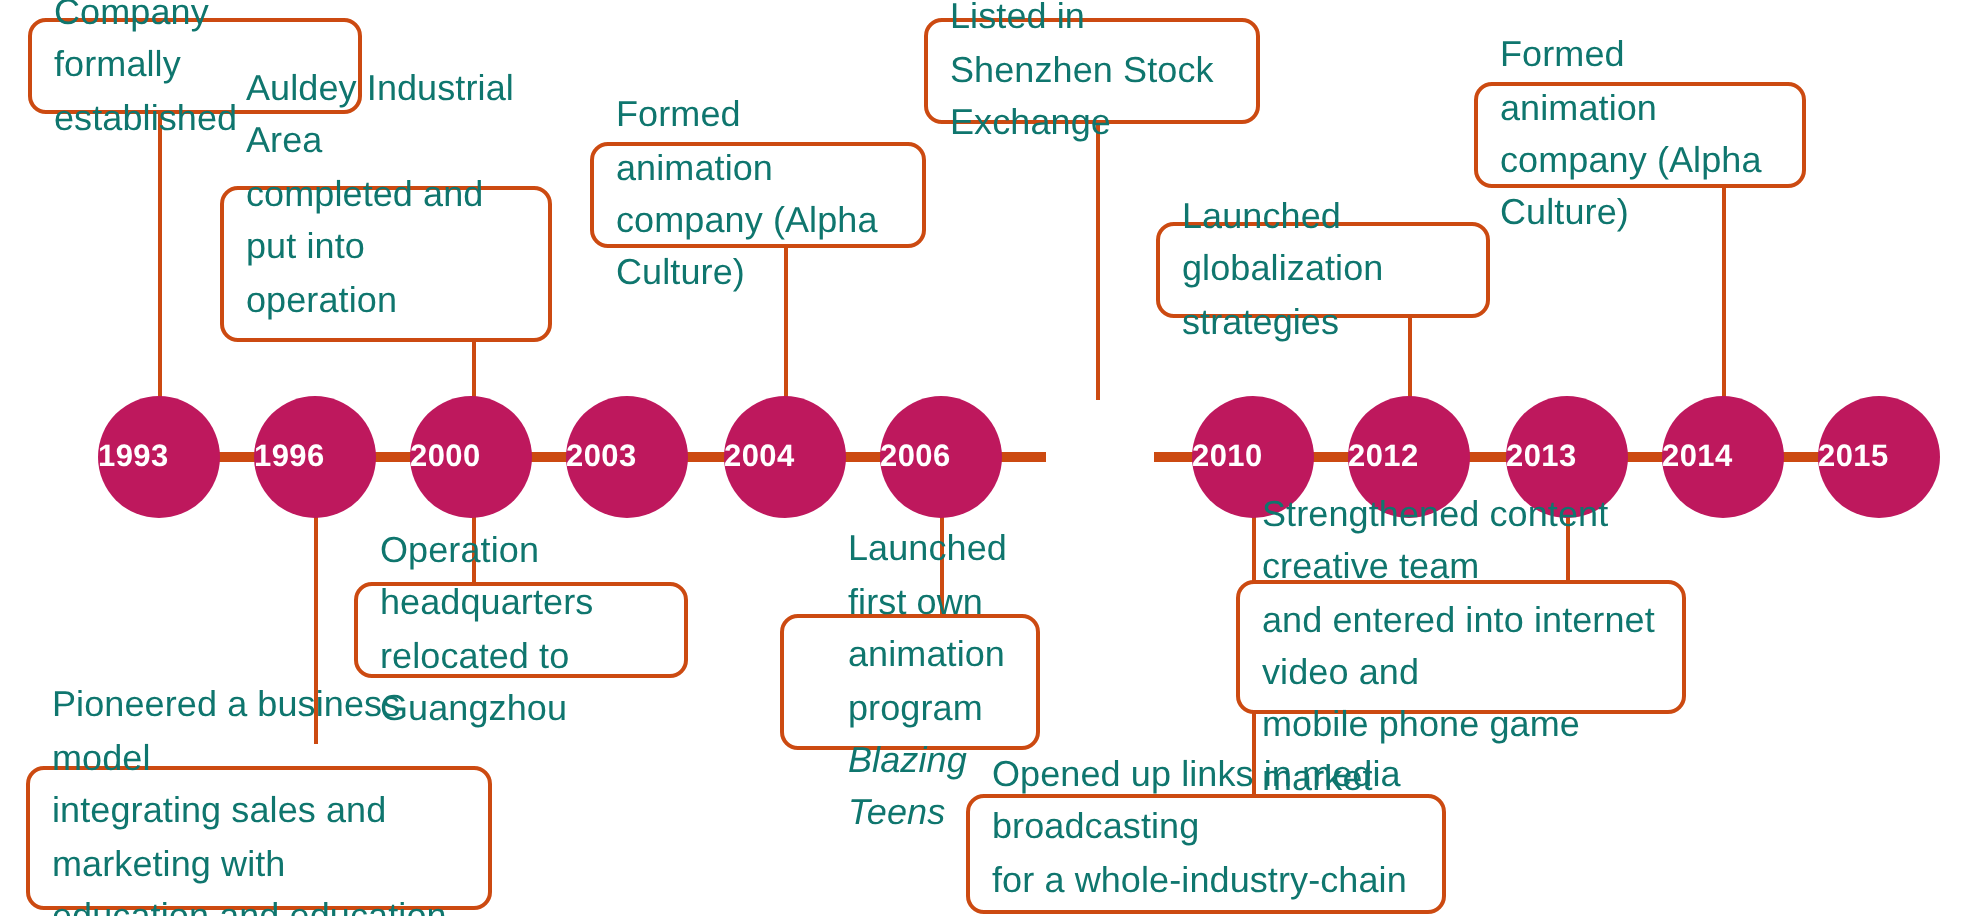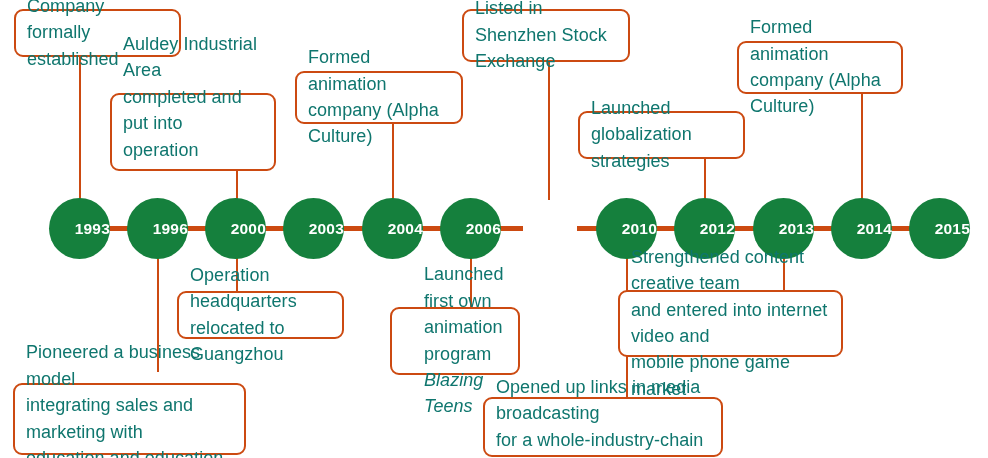--- a/index.html
+++ b/index.html
@@ -20,24 +20,24 @@
   .spine {
     position: absolute;
     height: 5px;
     background: #CC4A11;
   }
   .node {
     position: absolute;
     width: 61px;
     height: 61px;
     border-radius: 50%;
-    background: #15803d;
+    background: #be185d;
     display: flex;
     align-items: center;
-    justify-content: flex-end;
+    justify-content: flex-start;
   }
   .node-year {
     color: #ffffff;
     font-size: 15.5px;
     font-weight: bold;
     letter-spacing: 0.2px;
     line-height: 1;
     user-select: none;
   }
 

